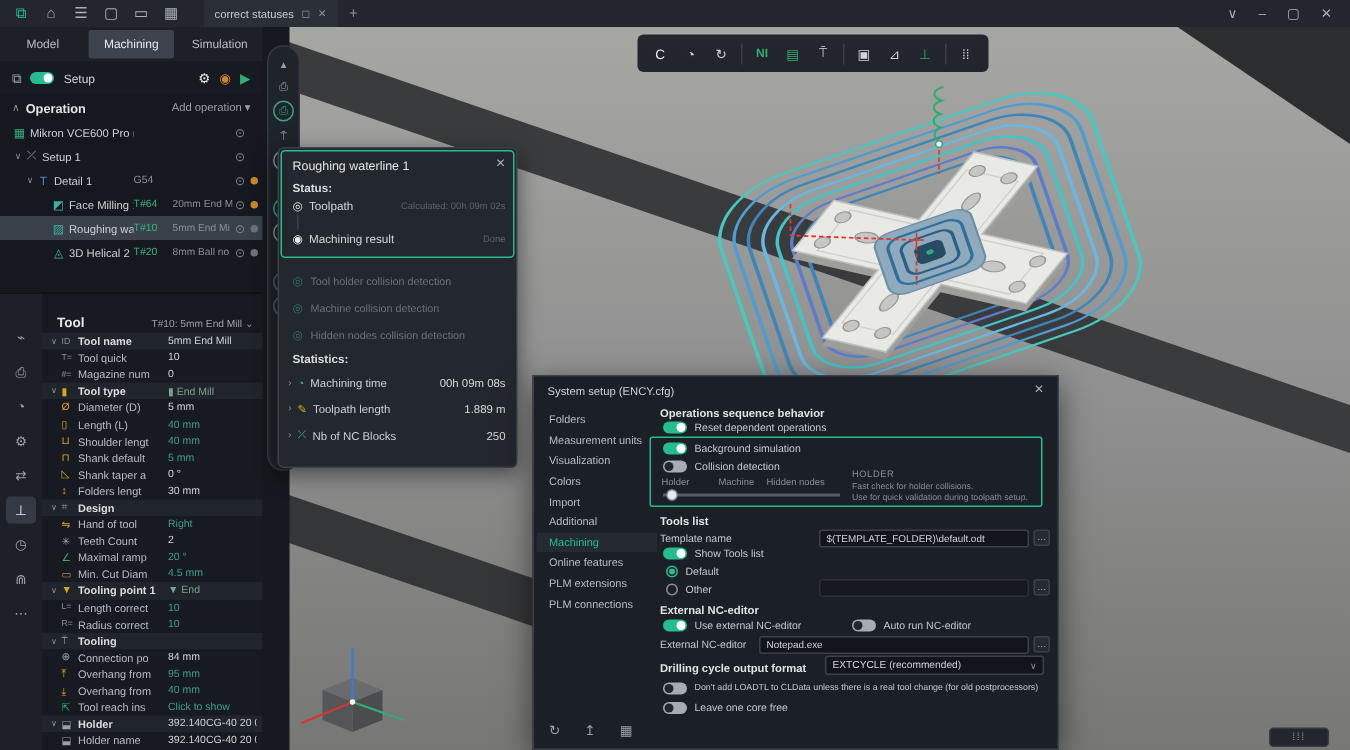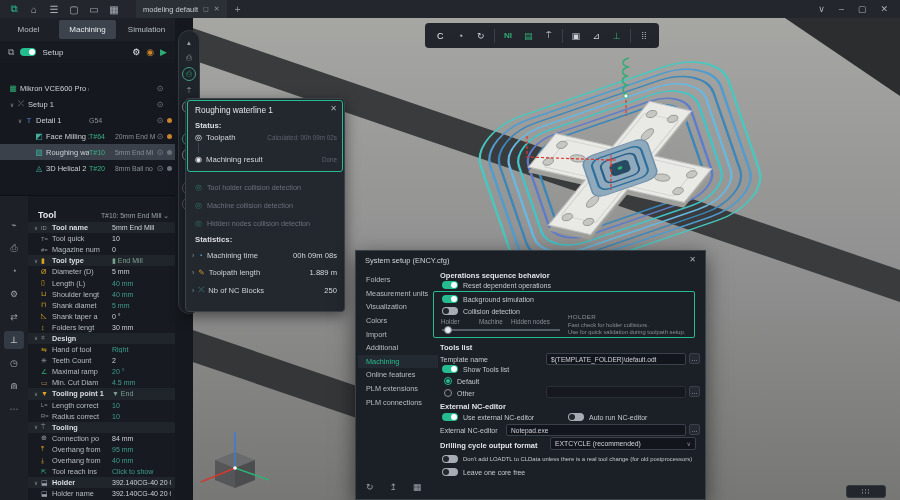--- a/index.html
+++ b/index.html
@@ -129,21 +129,21 @@
   <div id="titlebar">
     <div id="tb-icons">
         <span class="ic" style="color: rgb(37, 189, 143);">⧉</span>
         <span class="ic">⌂</span>
         <span class="ic">☰</span>
         <span class="ic">▢</span>
         <span class="ic">▭</span>
         <span class="ic">▦</span>
       </div>
     <div id="tb-tab">
-      <span class="tab-label">modeling default</span>
+      <span class="tab-label">correct statuses</span>
       <span class="ic">◻</span>
       <span class="ic">✕</span>
     </div>
     <span id="tb-plus">+</span>
     <div id="win-controls">
         <span class="ic">∨</span>
         <span class="ic">–</span>
         <span class="ic">▢</span>
         <span class="ic">✕</span>
       </div>
@@ -254,20 +254,25 @@
       <span class="toggle on">
           <span class="knob"></span>
         </span>
       <span style="color:#cfd4da">Setup</span>
       <span class="spacer"></span>
       <span class="ic" style="color:#e8eaee">⚙</span>
       <span class="ic" style="color:#c8852c">◉</span>
       <span class="ic" style="color:#2fae74">▶</span>
     </div>
 
+    <div id="op-header">
+      <span class="caret">∧</span>
+      <span class="title">Operation</span>
+      <span class="add">Add operation ▾</span>
+    </div>
     <div id="op-tree">
         <div class="op-row" style="padding-left: 0px;">
           <span class="caret"></span>
           <span class="oicon" style="color: rgb(47, 174, 116);">▦</span>
           <span class="olabel">Mikron VCE600 Pro (3...</span>
           <span class="ocode" style="color: rgb(138, 144, 151);"></span>
           <span class="otool"></span>
           <span class="otarget">⊙</span>
           <span class="odot" style="background: transparent;"></span>
         </div>
@@ -373,21 +378,21 @@
           </div>
           <div class="trow">
             <span class="tcar"></span>
             <span class="tic" style="color: rgb(217, 165, 33);">⊔</span>
             <span class="tlab">Shoulder lengt</span>
             <span class="tval teal">40 mm</span>
           </div>
           <div class="trow">
             <span class="tcar"></span>
             <span class="tic" style="color: rgb(217, 165, 33);">⊓</span>
-            <span class="tlab">Shank diamet</span>
+            <span class="tlab">Shank default</span>
             <span class="tval teal">5 mm</span>
           </div>
           <div class="trow">
             <span class="tcar"></span>
             <span class="tic" style="color: rgb(217, 165, 33);">◺</span>
             <span class="tlab">Shank taper a</span>
             <span class="tval">0 °</span>
           </div>
           <div class="trow">
             <span class="tcar"></span>

